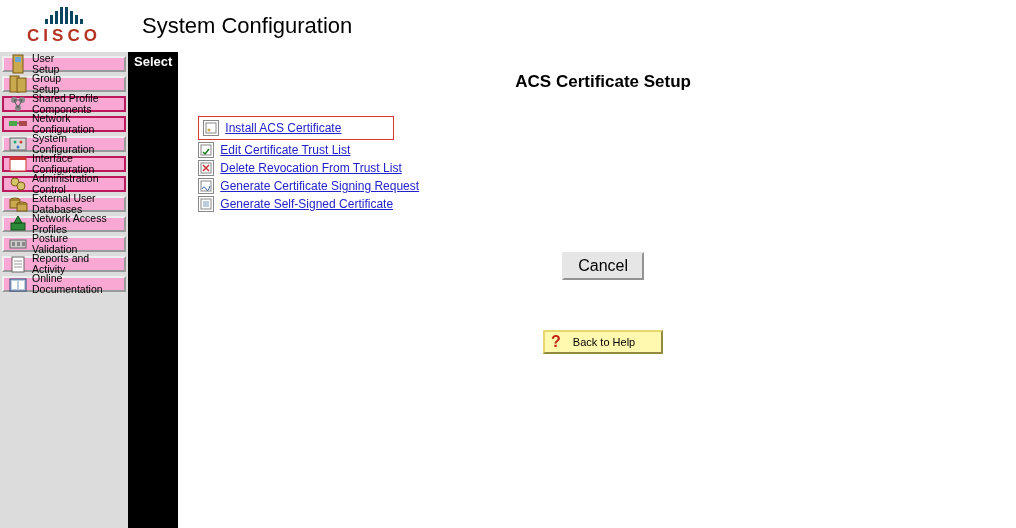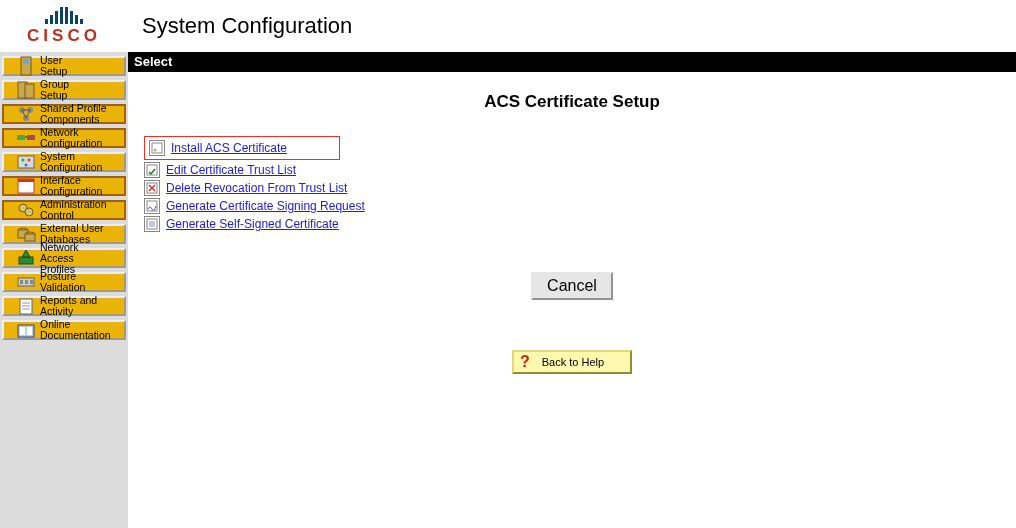--- a/index.html
+++ b/index.html
@@ -76,47 +76,47 @@
   .sidebar {
     width: 128px;
     flex: 0 0 128px;
     background: #dcdcdc;
     padding: 4px 2px 0 2px;
     box-sizing: border-box;
   }
   .main-col {
     flex: 1;
     display: flex;
-    flex-direction: column;
+    flex-direction: row;
     min-width: 0;
   }
   .select-bar {
     background: #000;
     color: #fff;
     font-weight: bold;
     font-size: 13px;
     padding: 2px 6px 3px 6px;
   }
   .content {
     flex: 1;
     overflow: auto;
-    padding: 20px 0 0 0;
+    padding: 20px 0 0 12px;
   }
   .content-inner {
     width: 100%;
   }
   .content-title {
     text-align: center;
     font-family: Verdana, Geneva, sans-serif;
     font-weight: bold;
     font-size: 17px;
     margin-bottom: 24px;
   }
   .link-list {
-    margin-left: 16px;
+    margin-left: 8px;
   }
   .link-row {
     display: flex;
     align-items: center;
     gap: 6px;
     margin: 2px 0;
     font-family: Verdana, Geneva, sans-serif;
     font-size: 12px;
   }
   .link-row.highlight {
@@ -174,28 +174,28 @@
     font-size: 16px;
     line-height: 14px;
   }
   
   .nav-btn {
     display: flex;
     align-items: center;
     width: 100%;
     height: 16px;
     margin-bottom: 4px;
-    background: #eab308;
+    background: #f9a8d4;
     border: 2px outset #eee;
     box-sizing: border-box;
     cursor: pointer;
-    padding: 8px;
+    padding: 0;
   }
   .nav-btn.active {
-    border: 2px solid #a16207;
+    border: 2px solid #be185d;
   }
   .nav-icon {
     width: 28px;
     height: 100%;
     display: flex;
     align-items: center;
     justify-content: center;
     flex: 0 0 28px;
   }
   .nav-icon svg { display:block; }

